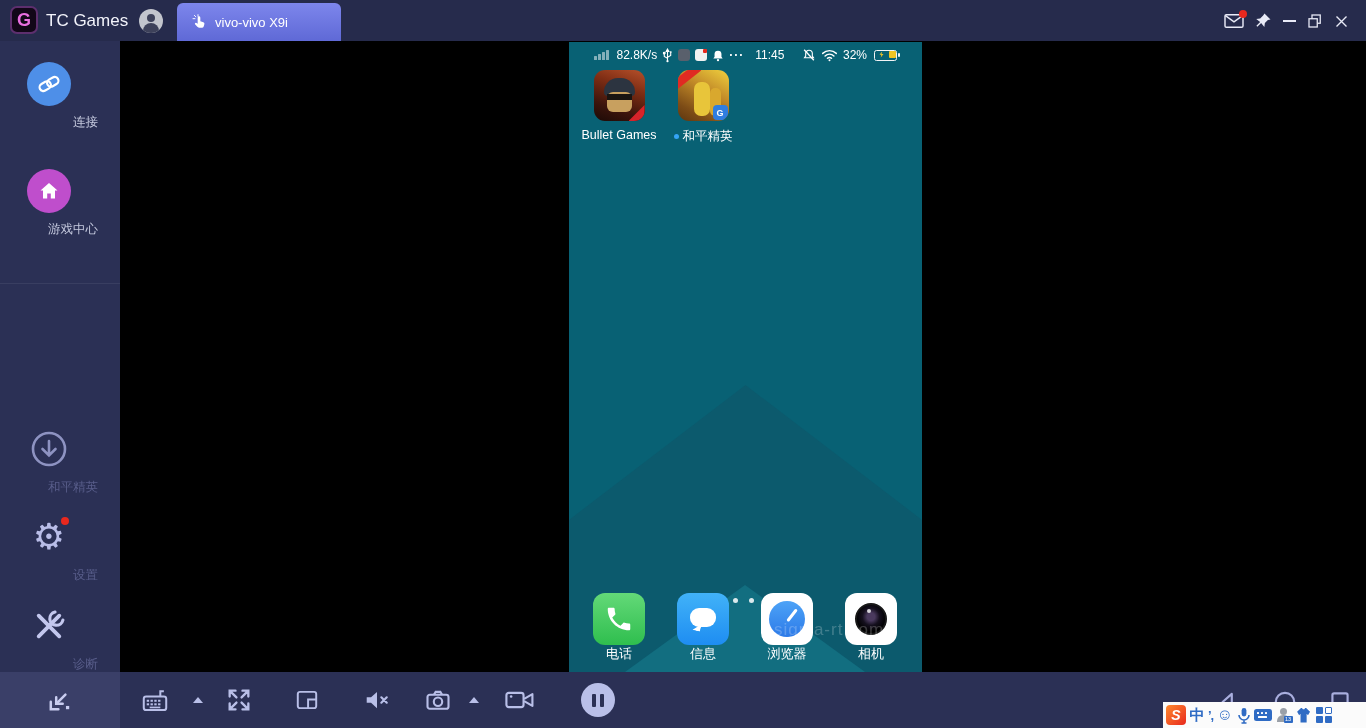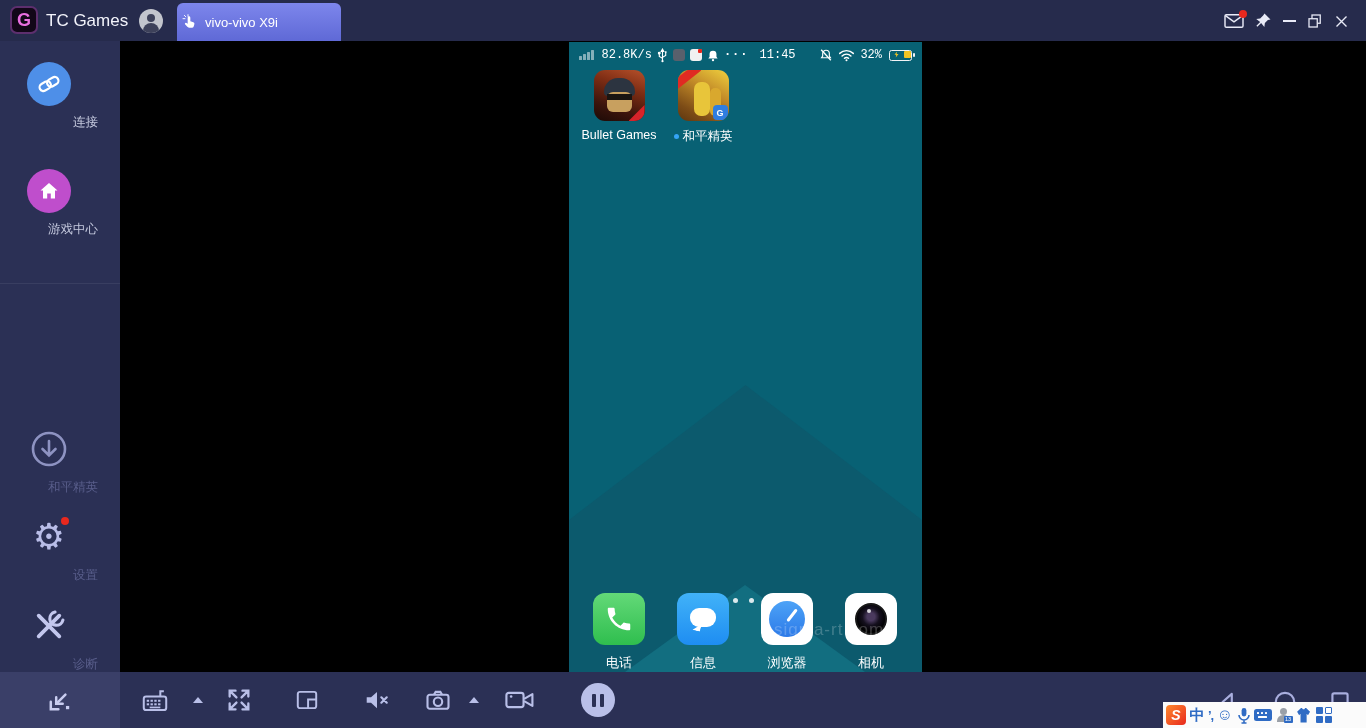--- a/index.html
+++ b/index.html
@@ -12,21 +12,21 @@
   .titlebar { left:0; top:0; width:1366px; height:41px; background:#262b4c; }
   .logo { left:10px; top:6px; width:28px; height:28px; border-radius:7px;
     background:#120718; border:2px solid #5d2f6e; color:#e86fe0;
     font-weight:bold; font-size:18px; display:flex; align-items:center; justify-content:center; }
   .app-title { left:46px; top:0; height:41px; line-height:41px; color:#f2f3fa; font-size:17px; }
   .avatar { left:139px; top:9px; width:24px; height:24px; border-radius:50%; background:#c2c5cd; overflow:hidden; }
   .avatar .head { position:absolute; left:8px; top:5px; width:8px; height:8px; border-radius:50%; background:#3d415a; }
   .avatar .bodyy { position:absolute; left:4px; top:14px; width:16px; height:10px; border-radius:8px 8px 0 0; background:#3d415a; }
   .tab { left:177px; top:3px; width:164px; height:38px; border-radius:6px 6px 0 0;
     background:linear-gradient(180deg,#7d86ec,#5f69d6); display:flex; align-items:center;
-    padding-left:4px; gap:8px; color:#fff; font-size:13px; }
+    padding-left:14px; gap:8px; color:#fff; font-size:13px; }
   .win-btn { top:9px; width:24px; height:24px; display:flex; align-items:center; justify-content:center; }
   .red-dot { position:absolute; width:8px; height:8px; border-radius:50%; background:#e8281e; }
 
   
   .sidebar { left:0; top:41px; width:120px; height:631px; background:#2b3055; }
   .side-item { position:absolute; left:0; width:98px; text-align:right; }
   .side-circle { width:44px; height:44px; border-radius:50%; margin:0 auto; display:flex; align-items:center; justify-content:center; }
   .side-label { margin-top:8px; font-size:12.5px; color:#c6cadf; }
   .side-label.dim { color:#585d8a; }
   .side-divider { left:0; top:242px; width:120px; height:1px; background:rgba(255,255,255,0.07); }
@@ -42,21 +42,21 @@
   .pause-bar { width:4px; height:13px; background:#2b3055; border-radius:1px; }
 
   
   .phone { left:569px; top:42px; width:353px; height:630px; background:#086174; overflow:hidden; }
   .chev1 { left:0; top:343px; width:353px; height:287px; background:#0c5a6d;
     clip-path:polygon(50% 0%,100% 47%,100% 100%,0% 100%,0% 47%); }
   .chev2 { left:56px; top:543px; width:240px; height:87px; background:#126e80;
     clip-path:polygon(50% 0%,100% 100%,0% 100%); }
 
   .statusbar { left:0; top:0; width:353px; height:26px; display:flex; align-items:center;
-    padding:0 10px; color:#fff; font-size:12px; gap:5px;font-family:Liberation Mono, monospace; }
+    padding:0 25px; color:#fff; font-size:12px; gap:5px; }
   .sig { display:flex; align-items:flex-end; gap:1.5px; margin-right:3px; }
   .sig i { display:block; width:2.5px; background:rgba(255,255,255,0.5); border-radius:0.5px; }
   .sb-sq-dark { width:12px; height:12px; border-radius:3px; background:#59606c; }
   .sb-sq-light { position:relative; width:12px; height:12px; border-radius:3px; background:#f1f1f1; }
   .sb-sq-light i { position:absolute; right:0px; top:0px; width:4px; height:4px; border-radius:1px; background:#e8281e; }
   .sb-spacer { flex:1; }
   .battery { position:relative; width:23px; height:11px; border:1.5px solid #f2f4f6; border-radius:2.5px; margin-left:2px; }
   .battery .nub { position:absolute; right:-4px; top:2px; width:2px; height:4px; background:#f2f4f6; border-radius:1px; }
   .battery .fill { position:absolute; right:0.5px; top:0.5px; width:7px; height:7px; background:#f2c423; border-radius:1px; }
   .battery .bolt { position:absolute; left:4px; top:1px; width:5px; height:6px; background:#f2c423;
@@ -80,21 +80,21 @@
   .hpjy-ribbon { position:absolute; left:-10px; top:3px; width:34px; height:9px; background:#e02a22; transform:rotate(-38deg); }
   .hpjy-badge { position:absolute; right:1px; bottom:1px; width:15px; height:15px; border-radius:4px; background:#2f7de0;
     display:flex; align-items:center; justify-content:center; color:#fff; font-size:9px; font-weight:bold; }
 
   .dots { left:0; top:554px; width:353px; display:flex; justify-content:center; align-items:center; gap:11px; }
   .dot { width:5px; height:5px; border-radius:50%; background:rgba(255,255,255,0.85); }
   .dot.active { width:9px; height:9px; background:#fff; }
 
   .dock-cell { position:absolute; width:84px; text-align:center; }
   .dock-icon { width:52px; height:52px; border-radius:12px; margin:0 auto; position:relative; overflow:hidden; }
-  .dock-label { margin-top:9px; font-size:13px; color:#fff; }
+  .dock-label { margin-top:0; font-size:13px; color:#fff; }
   .di-phone { background:linear-gradient(180deg,#63d978,#2fbe4e); display:flex; align-items:center; justify-content:center; }
   .di-msg { background:linear-gradient(180deg,#41b2f8,#1e8df2); }
   .msg-bubble { position:absolute; left:13px; top:15px; width:26px; height:19px; border-radius:9px; background:#fff; }
   .msg-tail { position:absolute; left:16px; top:30px; width:8px; height:8px; background:#fff;
     clip-path:polygon(0 100%,100% 0,100% 100%); transform:rotate(12deg); }
   .di-browser { background:#fff; }
   .browser-circle { position:absolute; left:8px; top:8px; width:36px; height:36px; border-radius:50%;
     background:linear-gradient(180deg,#4da3f7,#2c7ae8); }
   .browser-needle { position:absolute; left:25px; top:13px; width:2.5px; height:15px; background:#fff;
     border-radius:2px; transform:rotate(38deg); transform-origin:bottom center; }

